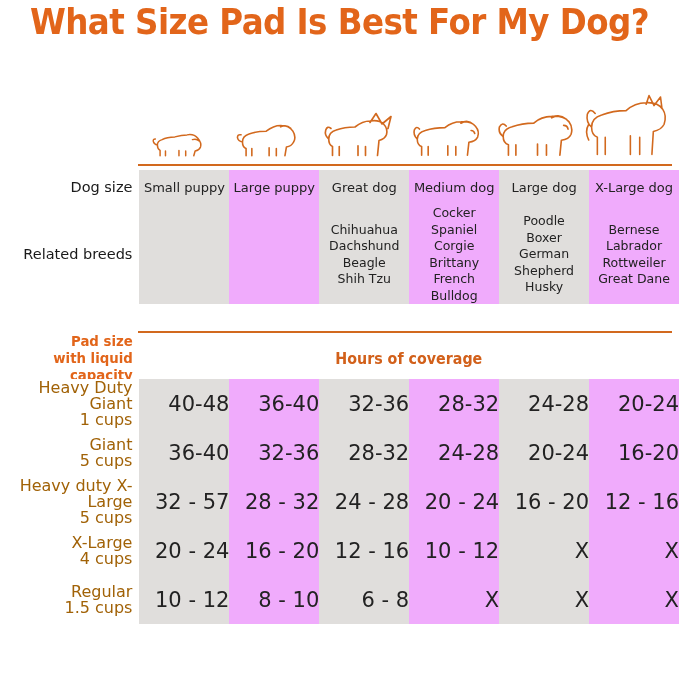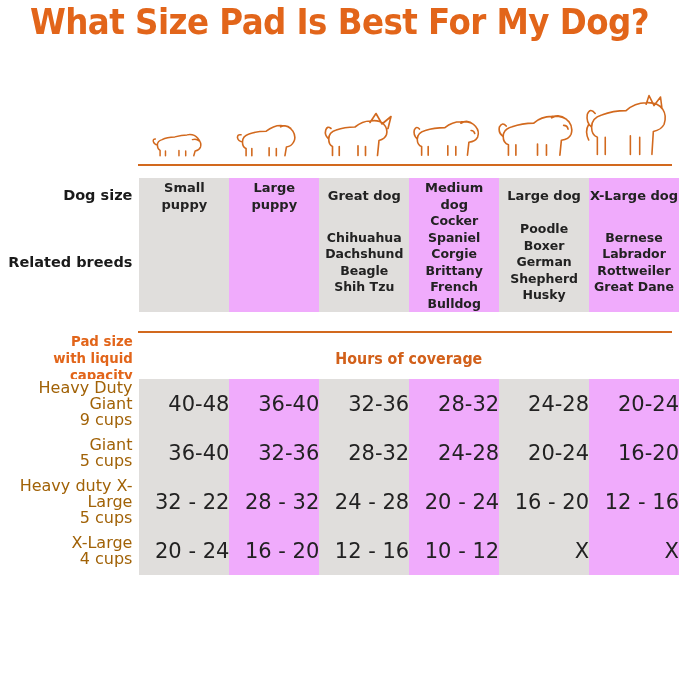--- a/index.html
+++ b/index.html
@@ -47,21 +47,21 @@
     width:89px;height:88px;
     display:flex;align-items:flex-end;justify-content:center;
   }
   .dogcell svg{display:block;}
   .dogline{
     position:absolute;left:138px;top:164px;width:534px;height:2px;
     background:#D2691E;
   }
 
   
-  #headtbl{top:178px;font-weight:bold;}
+  #headtbl{top:170px;}
   #headtbl td{
     padding:0;
     vertical-align:middle;
     text-align:center;
     font-size:13px;
     color:#222222;
     line-height:17px;
   }
   #headtbl td.lbl{
     text-align:right;
@@ -221,21 +221,21 @@
         <col class="c">
         <col class="c">
         <col class="c">
         <col class="c">
         <col class="c">
     </colgroup>
     <tbody id="data-body">
         <tr>
           <td class="lbl">
             <span class="l2">Heavy Duty Giant</span>
-            <span class="l2">9 cups</span>
+            <span class="l2">1 cups</span>
           </td>
           <td class="stripeA">40-48</td>
           <td class="stripeB">36-40</td>
           <td class="stripeA">32-36</td>
           <td class="stripeB">28-32</td>
           <td class="stripeA">24-28</td>
           <td class="stripeB">20-24</td>
         </tr>
         <tr>
           <td class="lbl">
@@ -247,35 +247,47 @@
           <td class="stripeA">28-32</td>
           <td class="stripeB">24-28</td>
           <td class="stripeA">20-24</td>
           <td class="stripeB">16-20</td>
         </tr>
         <tr>
           <td class="lbl">
             <span class="l2">Heavy duty X-Large</span>
             <span class="l2">5 cups</span>
           </td>
-          <td class="stripeA">32 - 22</td>
+          <td class="stripeA">32 - 57</td>
           <td class="stripeB">28 - 32</td>
           <td class="stripeA">24 - 28</td>
           <td class="stripeB">20 - 24</td>
           <td class="stripeA">16 - 20</td>
           <td class="stripeB">12 - 16</td>
         </tr>
         <tr>
           <td class="lbl">
             <span class="l2">X-Large</span>
             <span class="l2">4 cups</span>
           </td>
           <td class="stripeA">20 - 24</td>
           <td class="stripeB">16 - 20</td>
           <td class="stripeA">12 - 16</td>
           <td class="stripeB">10 - 12</td>
           <td class="stripeA">X</td>
           <td class="stripeB">X</td>
         </tr>
+        <tr>
+          <td class="lbl">
+            <span class="l2">Regular</span>
+            <span class="l2">1.5 cups</span>
+          </td>
+          <td class="stripeA">10 - 12</td>
+          <td class="stripeB">8 - 10</td>
+          <td class="stripeA">6 - 8</td>
+          <td class="stripeB">X</td>
+          <td class="stripeA">X</td>
+          <td class="stripeB">X</td>
+        </tr>
       </tbody>
   </table>
 
 </div>
 
 </body></html>

